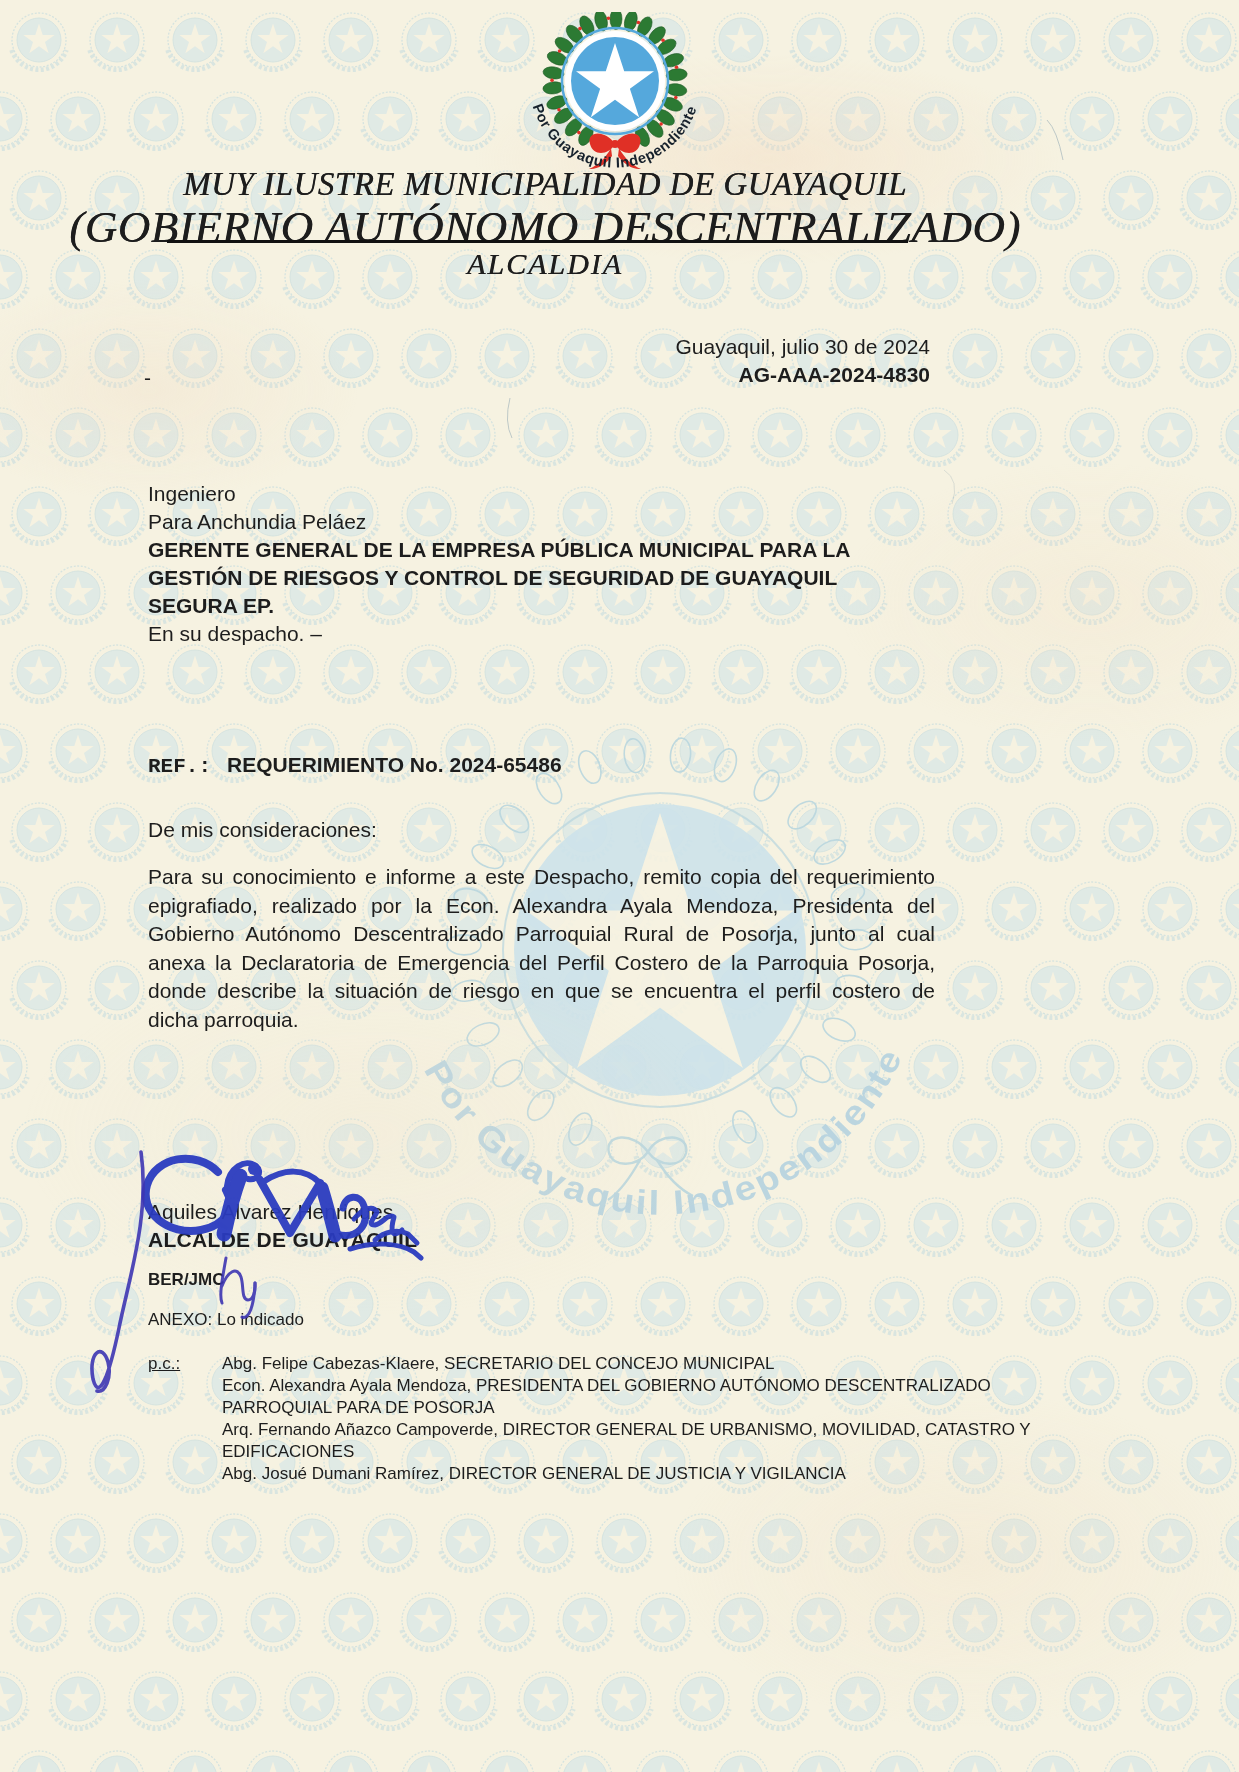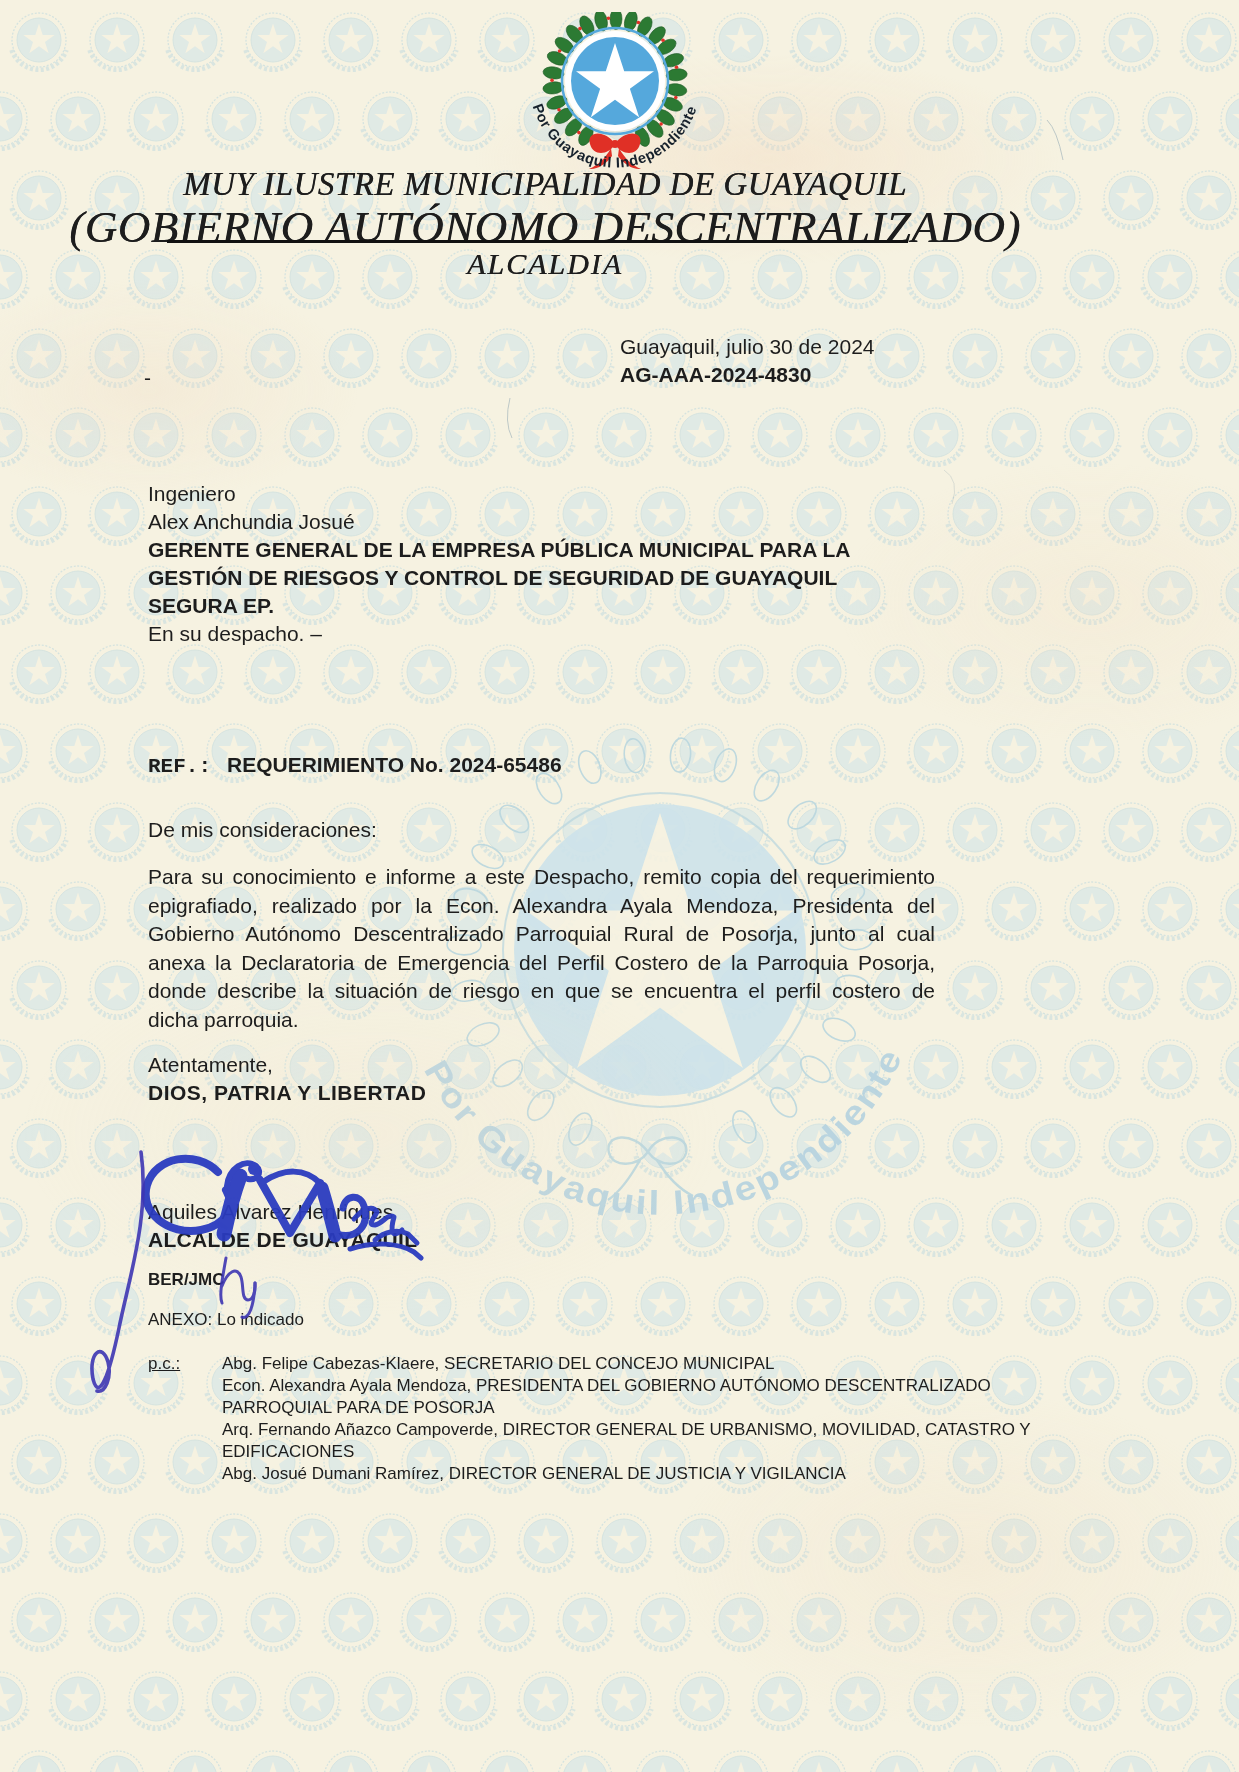--- a/index.html
+++ b/index.html
@@ -24,21 +24,21 @@
   }
   svg.bg{position:absolute; left:0; top:0; z-index:0;}
   svg.logo{position:absolute; left:484px; top:12px; z-index:2;}
   svg.inkoverlay{position:absolute; left:0; top:0; z-index:4; pointer-events:none;}
   .abs{position:absolute; z-index:3;}
   .serifit{font-family:"Liberation Serif", serif; font-style:italic;}
   .title1{left:0; width:1090px; top:166px; text-align:center; font-size:33px; letter-spacing:.5px; text-shadow:.4px 0 0 #222;}
   .title2{left:0; width:1090px; top:201px; text-align:center; font-size:45px; letter-spacing:.5px; text-shadow:.4px 0 0 #222;}
   .rule{left:167px; top:240px; width:741px; height:3px; background:#111;}
   .dept{left:0; width:1090px; top:247px; text-align:center; font-size:30px; letter-spacing:2px; text-shadow:.4px 0 0 #222;}
-  .dateblock{left:620px; top:333px; width:310px; font-size:21px; line-height:28px;}
+  .dateblock{left:620px; top:333px; width:310px; text-align:right; font-size:21px; line-height:28px;}
   .refcode{font-weight:bold;}
   .straydash{left:144px; top:366px; font-size:21px;}
   .addr{left:148px; top:480px; width:800px; font-size:21px; line-height:28px;}
   .addr .b{font-weight:bold;}
   .refline{left:148px; top:753px; font-size:21px; font-weight:bold;}
   .refline .lbl{margin-right:16px;font-family:Liberation Mono, monospace;}
   .greet{left:148px; top:818px; font-size:21px;}
   .para{left:148px; top:863px; width:787px; font-size:21px; line-height:28.5px;}
   .jline{text-align:justify; text-align-last:justify;}
   .closing{left:148px; top:1051px; font-size:21px; line-height:28px;}
@@ -189,21 +189,21 @@
   <div class="abs serifit dept">ALCALDIA</div>
 
   <div class="abs dateblock">
     <div>Guayaquil, julio 30 de 2024</div>
     <div class="refcode">AG-AAA-2024-4830</div>
   </div>
   <div class="abs straydash">-</div>
 
   <div class="abs addr">
     <div>Ingeniero</div>
-    <div>Alex Anchundia Josué</div>
+    <div>Para Anchundia Peláez</div>
     <div class="b">GERENTE GENERAL DE LA EMPRESA PÚBLICA MUNICIPAL PARA LA</div>
     <div class="b">GESTIÓN DE RIESGOS Y CONTROL DE SEGURIDAD DE GUAYAQUIL</div>
     <div class="b">SEGURA EP.</div>
     <div>En su despacho. –</div>
   </div>
 
   <div class="abs refline">
     <span class="lbl">REF.:</span><span>REQUERIMIENTO No. 2024-65486</span>
   </div>
 
@@ -211,24 +211,20 @@
 
   <div class="abs para">
     <div class="jline">Para su conocimiento e informe a este Despacho, remito copia del requerimiento</div>
     <div class="jline">epigrafiado, realizado por la Econ. Alexandra Ayala Mendoza, Presidenta del</div>
     <div class="jline">Gobierno Autónomo Descentralizado Parroquial Rural de Posorja, junto al cual</div>
     <div class="jline">anexa la Declaratoria de Emergencia del Perfil Costero de la Parroquia Posorja,</div>
     <div class="jline">donde describe la situación de riesgo en que se encuentra el perfil costero de</div>
     <div>dicha parroquia.</div>
   </div>
 
-  <div class="abs closing">
-    <div>Atentamente,</div>
-    <div class="motto">DIOS, PATRIA Y LIBERTAD</div>
-  </div>
 
   <div class="abs signer">
     <div>Aquiles Alvarez Henriques</div>
     <div class="b">ALCALDE DE GUAYAQUIL</div>
   </div>
 
   <div class="abs initials">BER/JMC</div>
   <div class="abs annex">ANEXO: Lo indicado</div>
 
   <div class="abs ccblock">

